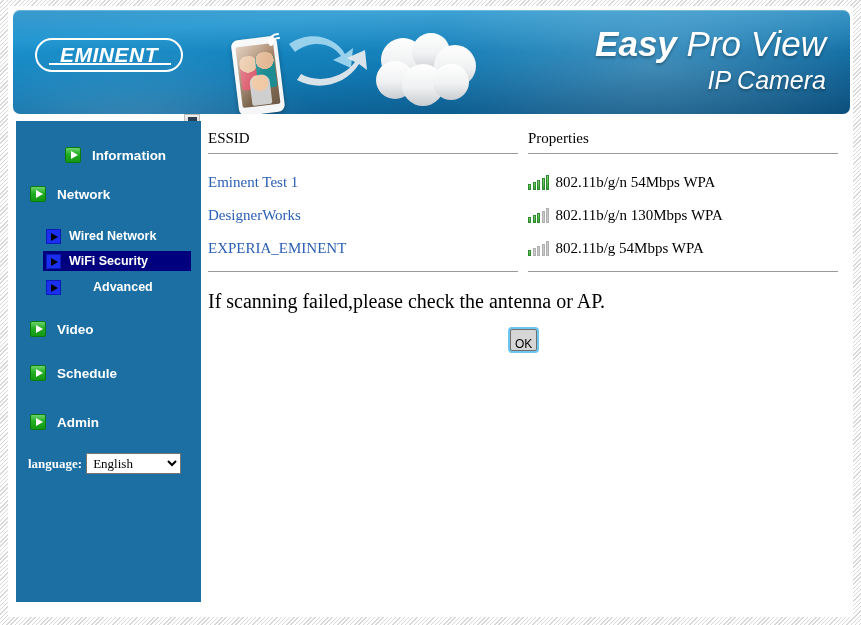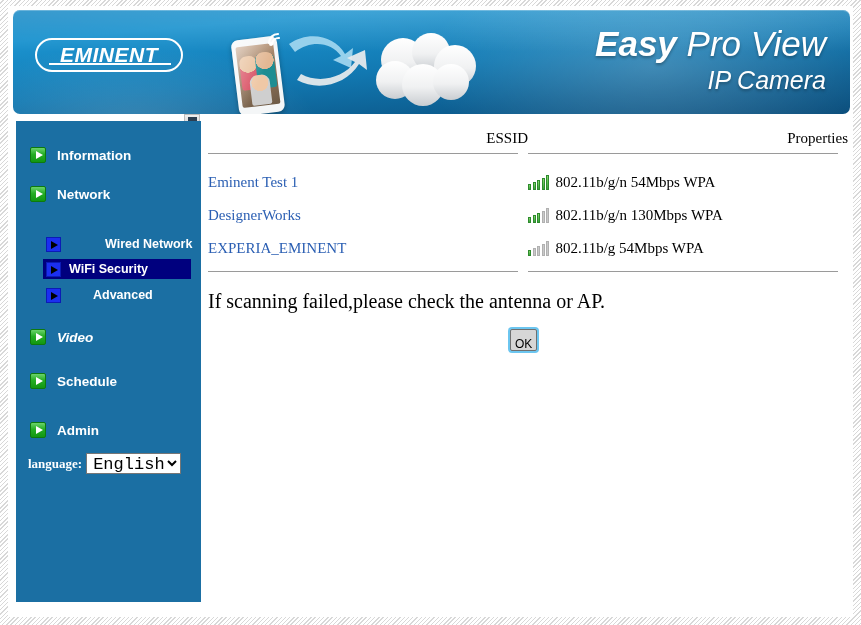--- a/index.html
+++ b/index.html
@@ -229,22 +229,22 @@
   }
   #lang-row .lang-label {
     color: #ffffff;
     font-family: "Liberation Serif", serif;
     font-weight: bold;
     font-size: 13px;
   }
   #lang-select {
     margin-left: 4px;
     width: 95px; height: 21px;
-    font-family: Liberation Mono, monospace;
-    font-size: 17px;
+    font-family: Liberation Serif, serif;
+    font-size: 13px;
     background: #ffffff;
     border: 1px solid #767676;
     box-sizing: border-box;
     padding-left: 2px;
   }
 
   
   #content {
     position: absolute;
     left: 200px; top: 124px;
@@ -252,21 +252,20 @@
   }
   #table { width: 640px; }
   .cols { display: flex; }
   .col-essid { width: 320px; }
   .col-props { width: 320px; }
   .col-head {
     font-family: "Liberation Serif", serif;
     font-size: 15px;
     color: #000000;
     padding-bottom: 6px;
-    text-align: right;
   }
   .rule {
     border-bottom: 1px solid #9a9a9a;
     width: 310px;
   }
   .rows { padding-top: 12px; }
   .row-essid {
     font-family: "Liberation Serif", serif;
     font-size: 15px;
     color: #2b5fb3;
@@ -392,46 +391,46 @@
       <div id="title">
         <div class="line1"><span class="easy">Easy</span><span class="rest"> Pro View</span></div>
         <div class="line2">IP Camera</div>
       </div>
     </div>
 
     <div id="notch"></div>
 
     <div id="sidebar">
 
-      <div class="nav-top" style="margin-top:22px;">
+      <div class="nav-top" style="margin-top:22px;justify-content:center;">
         <span class="icon-green"></span>
         <span class="label">Information</span>
       </div>
 
       <div class="nav-top" style="margin-top:15px;">
         <span class="icon-green"></span>
         <span class="label">Network</span>
       </div>
 
-      <div class="nav-sub" style="margin-top:28px;gap:36px;">
+      <div class="nav-sub" style="margin-top:20px;">
         <span class="icon-blue"></span>
         <span class="label">Wired Network</span>
       </div>
 
       <div class="nav-sub active" style="margin-top:5px;">
         <span class="icon-blue"></span>
         <span class="label">WiFi Security</span>
       </div>
 
       <div class="nav-sub" style="margin-top:6px;gap:24px;">
         <span class="icon-blue"></span>
         <span class="label">Advanced</span>
       </div>
 
-      <div class="nav-top" style="margin-top:20px;font-style:italic;">
+      <div class="nav-top" style="margin-top:20px;">
         <span class="icon-green"></span>
         <span class="label">Video</span>
       </div>
 
       <div class="nav-top" style="margin-top:20px;">
         <span class="icon-green"></span>
         <span class="label">Schedule</span>
       </div>
 
       <div class="nav-top" style="margin-top:25px;">

